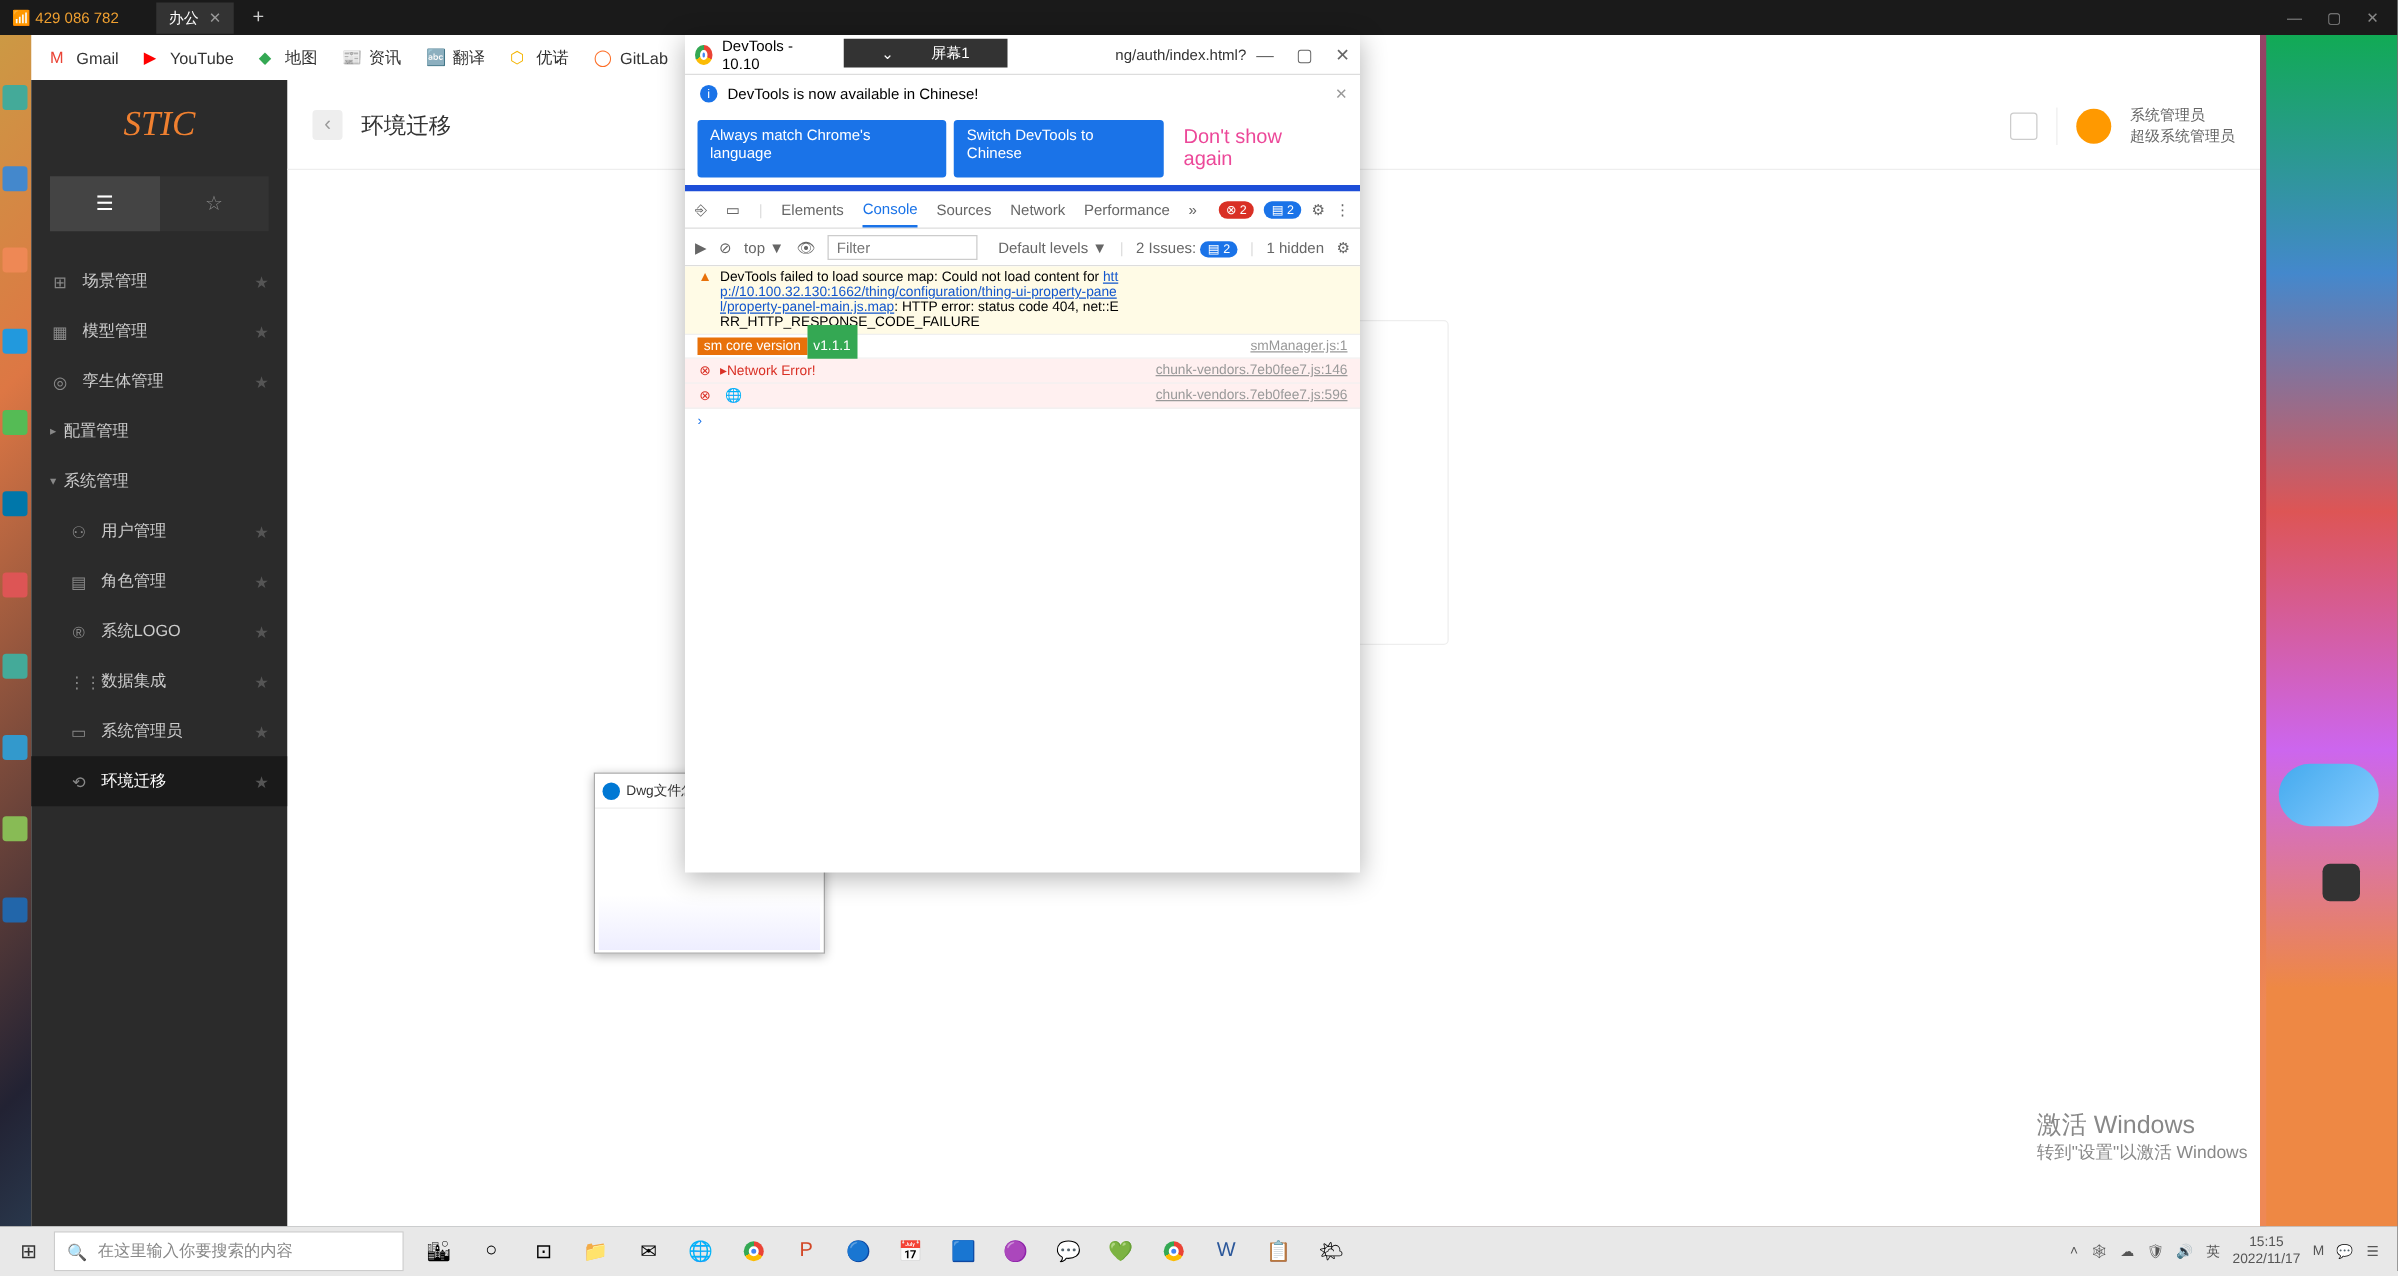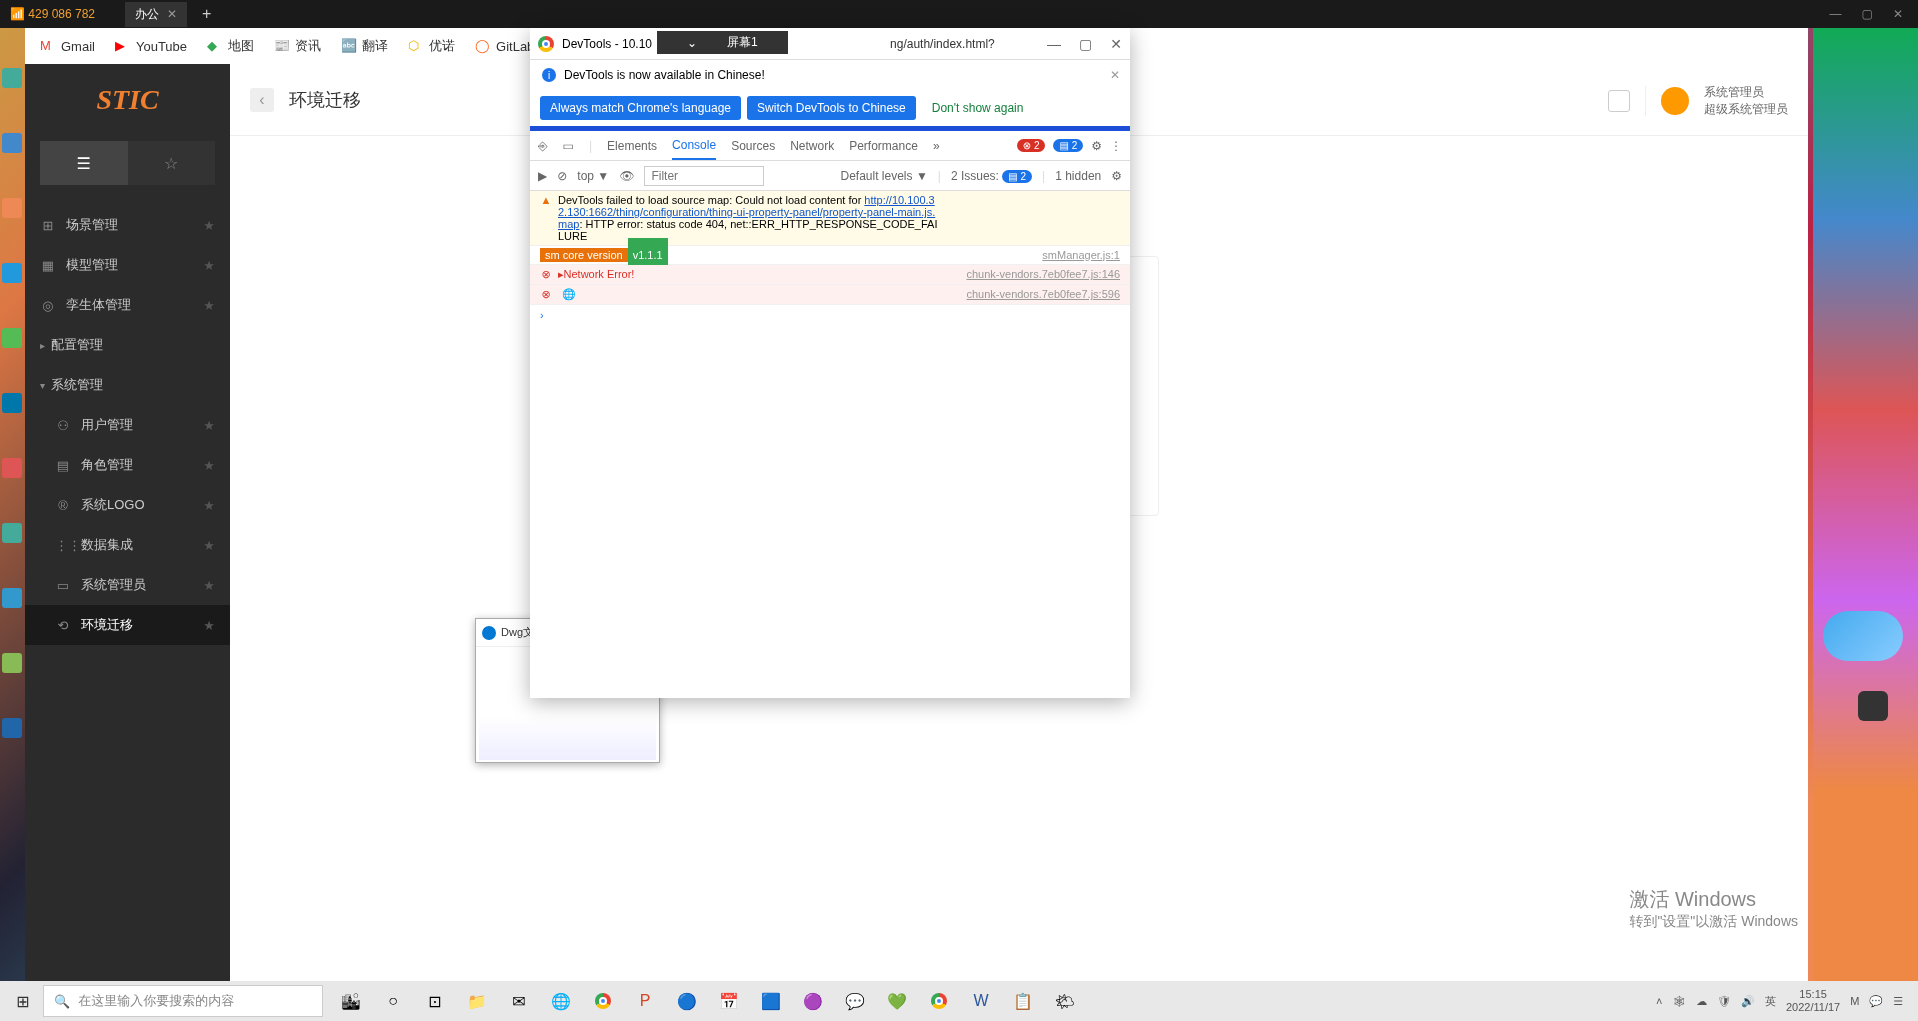--- a/index.html
+++ b/index.html
@@ -12,21 +12,21 @@
 .titlebar .wincontrols{margin-left:auto;display:flex;gap:20px;padding-right:15px;color:#888}
 .desktop{position:absolute;top:28px;left:0;right:0;bottom:40px;background:linear-gradient(135deg,#c94 0%,#d74 10%,#223 30%,#48a 50%,#b24 70%,#e85 90%);}
 .desktop-right{position:absolute;right:0;top:0;width:105px;height:100%;background:linear-gradient(180deg,#1a5 0%,#48c 20%,#d55 40%,#c6e 60%,#e84 80%)}
 .desktop-icons-left{position:absolute;left:2px;top:40px;width:22px;display:flex;flex-direction:column;gap:45px}
 .dicon{width:20px;height:20px;background:#4a9;border-radius:3px}
 .bookmark-bar{position:absolute;top:0;left:25px;right:110px;height:36px;background:#fff;display:flex;align-items:center;padding:0 15px;gap:20px;font-size:13px;color:#333}
 .bm-item{display:flex;align-items:center;gap:5px;cursor:pointer}
 .bm-icon{width:16px;height:16px;display:inline-block}
 .app-window{position:absolute;top:36px;left:25px;right:110px;bottom:0;background:#f5f5f5;display:flex}
 .sidebar{width:205px;background:#2b2b2b;color:#ccc;display:flex;flex-direction:column}
-.logo{height:72px;display:flex;align-items:center;justify-content:center;color:#f08030;font-size:28px;font-weight:bold;font-style:italic;font-family:serif}
+.logo{height:72px;display:flex;align-items:center;justify-content:center;color:#f08030;font-size:28px;font-weight:normal;font-style:italic;font-family:serif}
 .side-toggle{display:flex;height:44px;margin:5px 15px}
 .side-toggle .btn{flex:1;display:flex;align-items:center;justify-content:center;background:#444;color:#fff}
 .side-toggle .btn.inactive{background:#333;color:#888}
 .side-item{height:40px;display:flex;align-items:center;padding:0 15px;font-size:13px;position:relative;cursor:pointer}
 .side-item .star{margin-left:auto;color:#555}
 .side-item.sub{padding-left:30px}
 .side-item.active{background:#1a1a1a;color:#fff}
 .side-item .arrow{margin-right:6px;font-size:10px;color:#888}
 .side-item .sicon{width:16px;text-align:center;margin-right:10px;color:#888}
 .content{flex:1;background:#fff;position:relative}
@@ -35,33 +35,33 @@
 .page-title{font-size:18px;color:#333}
 .header-right{position:absolute;right:20px;top:20px;display:flex;align-items:center;gap:15px}
 .doc-icon{width:22px;height:22px;border:1px solid #ccc;border-radius:3px}
 .avatar{width:28px;height:28px;background:#f90;border-radius:50%}
 .user-info{font-size:12px;color:#666;line-height:1.4}
 .content-body{padding:40px;display:flex;flex-direction:column;align-items:center;gap:20px}
 .import-card{width:280px;height:260px;background:#fff;border:1px solid #eee;border-radius:4px;margin-top:80px;display:flex;flex-direction:column;align-items:center;justify-content:center;gap:25px}
 .mock-win{width:100px;height:70px;border:2px solid #ccc;position:relative}
 .mock-win::before{content:"";position:absolute;top:0;left:0;right:0;height:10px;background:#ddd}
 .import-label{font-size:15px;color:#666}
-.devtools{position:absolute;top:0;left:530px;width:600px;height:670px;background:#fff;box-shadow:0 4px 20px rgba(0,0,0,0.3);z-index:100;display:flex;flex-direction:column;font-size:12px}
+.devtools{position:absolute;top:0;left:548px;width:540px;height:670px;background:#fff;box-shadow:0 4px 20px rgba(0,0,0,0.3);z-index:100;display:flex;flex-direction:column;font-size:12px}
 .dt-title{height:32px;background:#fff;border-bottom:1px solid #ddd;display:flex;align-items:center;padding:0 8px;gap:8px}
 .dt-chrome{width:16px;height:16px;border-radius:50%;background:conic-gradient(#ea4335 0 120deg,#fbbc05 120deg 240deg,#34a853 240deg 360deg);position:relative}
 .dt-chrome::after{content:"";position:absolute;inset:4px;background:#4285f4;border-radius:50%;border:2px solid #fff}
 .dt-overlay{position:absolute;left:127px;top:3px;background:#333;color:#fff;padding:3px 30px;display:flex;align-items:center;gap:30px;font-size:12px;z-index:2}
 .dt-wincontrols{margin-left:auto;display:flex;gap:18px;color:#666}
 .dt-wincontrols span{cursor:pointer;font-size:14px}
 .dt-notice{background:#fff;padding:8px 12px;display:flex;align-items:center;gap:8px;position:relative}
 .dt-notice .info-icon{width:14px;height:14px;background:#1a73e8;border-radius:50%;color:#fff;display:flex;align-items:center;justify-content:center;font-size:10px}
 .dt-notice-close{position:absolute;right:10px;top:8px;color:#999;cursor:pointer}
 .dt-lang-btns{padding:6px 10px;display:flex;gap:6px;border-bottom:5px solid #1d4ed8}
 .dt-btn-blue{background:#1a73e8;color:#fff;padding:5px 10px;border-radius:3px;font-size:12px;cursor:pointer}
-.dt-btn-gray{color:#15803d;padding:5px 10px;font-size:12px;cursor:pointer}
+.dt-btn-gray{color:#ec4899;padding:5px 10px;font-size:16px;cursor:pointer}
 .dt-tabs{height:30px;border-bottom:1px solid #ddd;display:flex;align-items:center;padding:0 8px;gap:15px;color:#666}
 .dt-tabs .ticon{color:#666;cursor:pointer}
 .dt-tab{cursor:pointer;padding:6px 0}
 .dt-tab.active{color:#1a73e8;border-bottom:2px solid #1a73e8}
 .dt-badge-err{background:#d93025;color:#fff;border-radius:8px;padding:1px 6px;font-size:10px}
 .dt-badge-info{background:#1a73e8;color:#fff;border-radius:8px;padding:1px 6px;font-size:10px}
 .dt-tabs-right{margin-left:auto;display:flex;align-items:center;gap:8px}
 .dt-filter{height:30px;border-bottom:1px solid #ddd;display:flex;align-items:center;padding:0 8px;gap:10px;color:#666}
 .dt-filter input{border:1px solid #ccc;padding:2px 6px;width:120px;font-size:12px}
 .dt-filter-right{margin-left:auto;display:flex;align-items:center;gap:10px}

